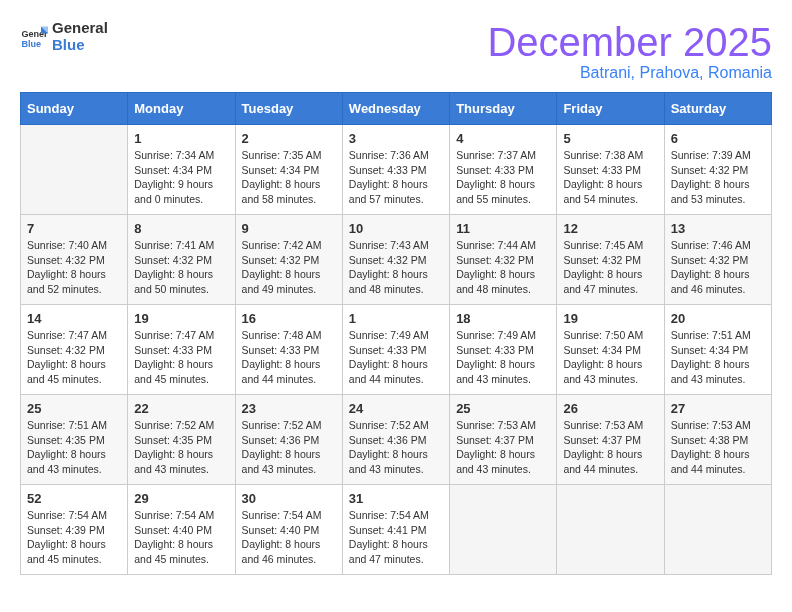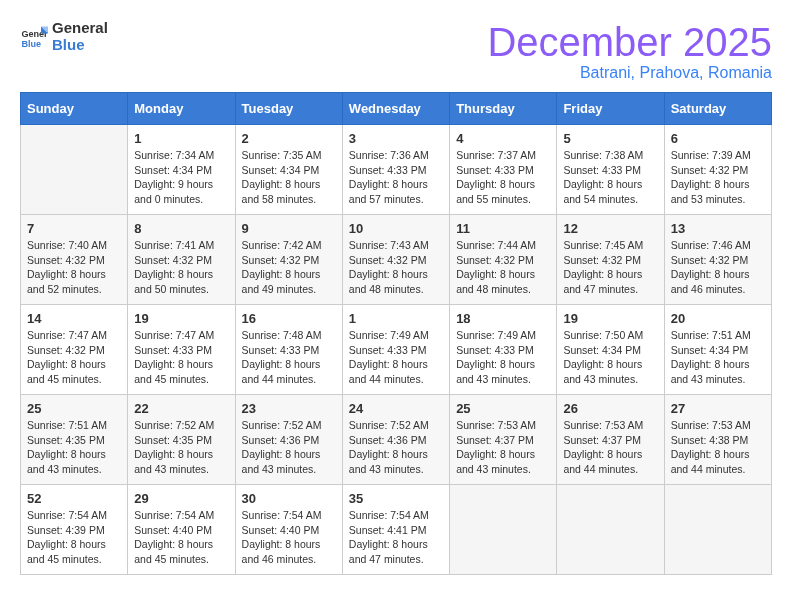--- a/index.html
+++ b/index.html
@@ -238,21 +238,21 @@
         </td>
         <td>
           <span class="day-number">29</span>
           <div class="cell-info">Sunrise: 7:54 AM<br>Sunset: 4:40 PM<br>Daylight: 8 hours<br>and 45 minutes.</div>
         </td>
         <td>
           <span class="day-number">30</span>
           <div class="cell-info">Sunrise: 7:54 AM<br>Sunset: 4:40 PM<br>Daylight: 8 hours<br>and 46 minutes.</div>
         </td>
         <td>
-          <span class="day-number">35</span>
+          <span class="day-number">31</span>
           <div class="cell-info">Sunrise: 7:54 AM<br>Sunset: 4:41 PM<br>Daylight: 8 hours<br>and 47 minutes.</div>
         </td>
         <td class="empty-cell"></td>
         <td class="empty-cell"></td>
         <td class="empty-cell"></td>
       </tr>
     </tbody>
 </table>
 
 </body></html>

